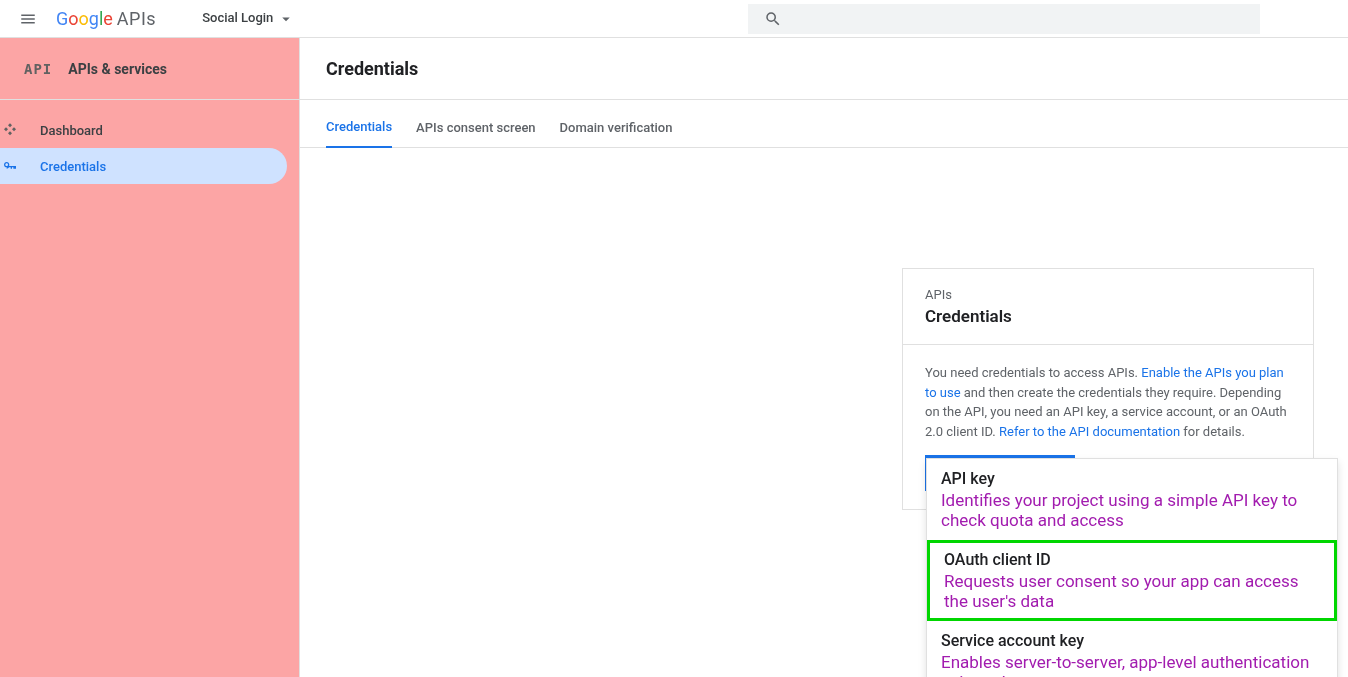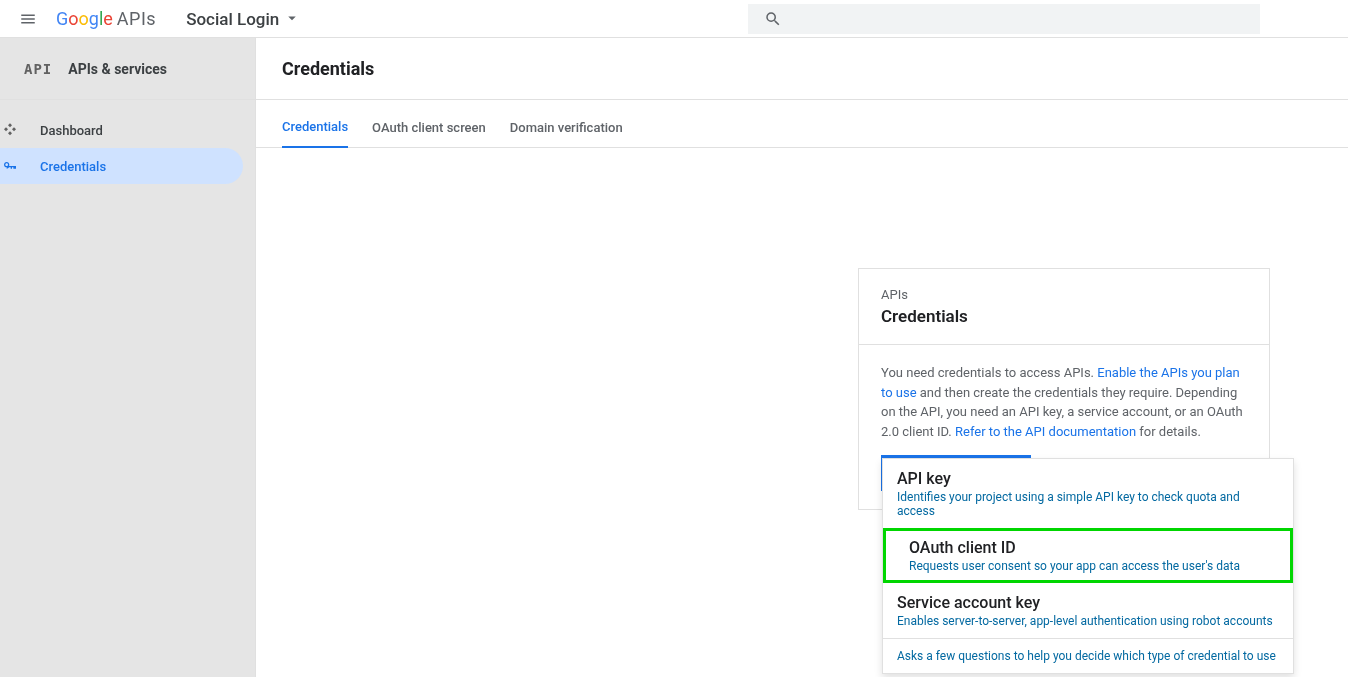--- a/index.html
+++ b/index.html
@@ -10,28 +10,28 @@
 .hamburger { width: 40px; height: 40px; display: flex; align-items: center; justify-content: center; cursor: pointer; }
 .hamburger svg { width: 18px; height: 18px; fill: #5f6368; }
 .logo { display: flex; align-items: center; margin-left: 8px; font-size: 18px; }
 .logo-g { color: #4285f4; }
 .logo-o1 { color: #ea4335; }
 .logo-o2 { color: #fbbc05; }
 .logo-g2 { color: #4285f4; }
 .logo-l { color: #34a853; }
 .logo-e { color: #ea4335; }
 .logo-apis { color: #5f6368; margin-left: 4px; font-weight: 400; letter-spacing: 0.5px; }
-.project-picker { display: flex; margin-left: 30px; font-size: 17px; font-weight: 500; color: #3c4043; cursor: pointer; }
+.project-picker { display: flex; margin-left: 46px; font-size: 13px; font-weight: 500; color: #3c4043; cursor: pointer; }
 .project-picker svg { width: 18px; height: 18px; fill: #5f6368; margin-left: 4px; }
 .search-wrap { margin-left: auto; width: 512px; height: 30px; background: #f1f3f4; display: flex; align-items: center; padding: 0 16px; margin-right: 80px; }
 .search-wrap svg { width: 18px; height: 18px; fill: #5f6368; }
 
 
 .layout { display: flex; height: calc(100vh - 38px); }
-.sidebar { width: 256px; border-right: 1px solid #e0e0e0; background: #e5e5e5; }
+.sidebar { width: 300px; border-right: 1px solid #e0e0e0; background: #fca5a5; }
 .sidebar-header { height: 62px; display: flex; align-items: center; padding-left: 24px; border-bottom: 1px solid #e0e0e0; }
 .sidebar-header-icon { font-family: monospace; font-size: 14px; font-weight: 700; letter-spacing: 1px; color: #616161; margin-right: 16px; }
 .sidebar-header-title { font-size: 14px; font-weight: 700; color: #3c4043; }
 .sidebar-nav { padding-top: 12px; }
 .sidebar-item { height: 36px; display: flex; align-items: center; font-size: 13px; font-weight: 500; color: #3c4043; cursor: pointer; }
 .sidebar-item-icon { width: 20px; height: 20px; margin-right: 20px; display: flex; align-items: center; justify-content: center; }
 .sidebar-item-icon svg { width: 16px; height: 16px; fill: #616161; }
 .sidebar-item.active { background: #cfe2ff; color: #1a73e8; border-radius: 0 18px 18px 0; margin-right: 12px; }
 .sidebar-item.active svg { fill: #1a73e8; }
 
@@ -49,24 +49,24 @@
 .card-eyebrow { font-size: 13px; color: #5f6368; margin-bottom: 4px; }
 .card-title { font-size: 17px; font-weight: 600; color: #202124; }
 .card-body { padding: 18px 22px; font-size: 13px; color: #5f6368; line-height: 1.5; }
 .card-body a { color: #1a73e8; text-decoration: none; }
 .btn-create { display: inline-flex; align-items: center; background: #1a73e8; color: #fff; font-size: 13px; font-weight: 500; padding: 8px 12px; margin-top: 14px; cursor: pointer; gap: 6px; }
 .btn-create svg { width: 14px; height: 14px; fill: #fff; }
 
 
 .dd-menu { position: absolute; left: 626px; top: 420px; width: 412px; background: #fff; border: 1px solid #e0e0e0; box-shadow: 0 4px 8px rgba(0,0,0,0.12); }
 .dd-item { padding: 10px 14px; cursor: pointer; }
-.dd-item.highlighted { border: 3px solid #00d600; padding: 7px 23px; }
+.dd-item.highlighted { border: 3px solid #00d600; padding: 7px 14px; }
 .dd-divider { border-top: 1px solid #e0e0e0; margin: 0; }
 .dd-item-title { font-size: 16px; font-weight: 500; color: #202124; margin-bottom: 2px; }
-.dd-item-desc { font-size: 12px; color: #0369a1; }
+.dd-item-desc { font-size: 17px; color: #a21caf; }
 </style>
 </head>
 <body>
 
 <div class="topbar">
   <div class="hamburger">
     <svg viewBox="0 0 24 24">
         <path d="M3 18h18v-2H3v2zm0-5h18v-2H3v2zm0-7v2h18V6H3z"></path>
       </svg>
   </div>
@@ -118,21 +118,21 @@
       </div>
     </div>
   </div>
 
   <div class="content">
     <div class="page-header">
       <span class="page-title">Credentials</span>
     </div>
     <div class="tabs">
       <div class="tab active">Credentials</div>
-      <div class="tab">OAuth client screen</div>
+      <div class="tab">APIs consent screen</div>
       <div class="tab">Domain verification</div>
     </div>
 
     <div class="card">
       <div class="card-header">
         <div class="card-eyebrow">APIs</div>
         <div class="card-title">Credentials</div>
       </div>
       <div class="card-body">
         <span>You need credentials to access APIs. </span><a>Enable the APIs you plan to use</a><span> and then create the credentials they require. Depending on the API, you need an API key, a service account, or an OAuth 2.0 client ID. </span><a>Refer to the API documentation</a><span> for details.</span>

